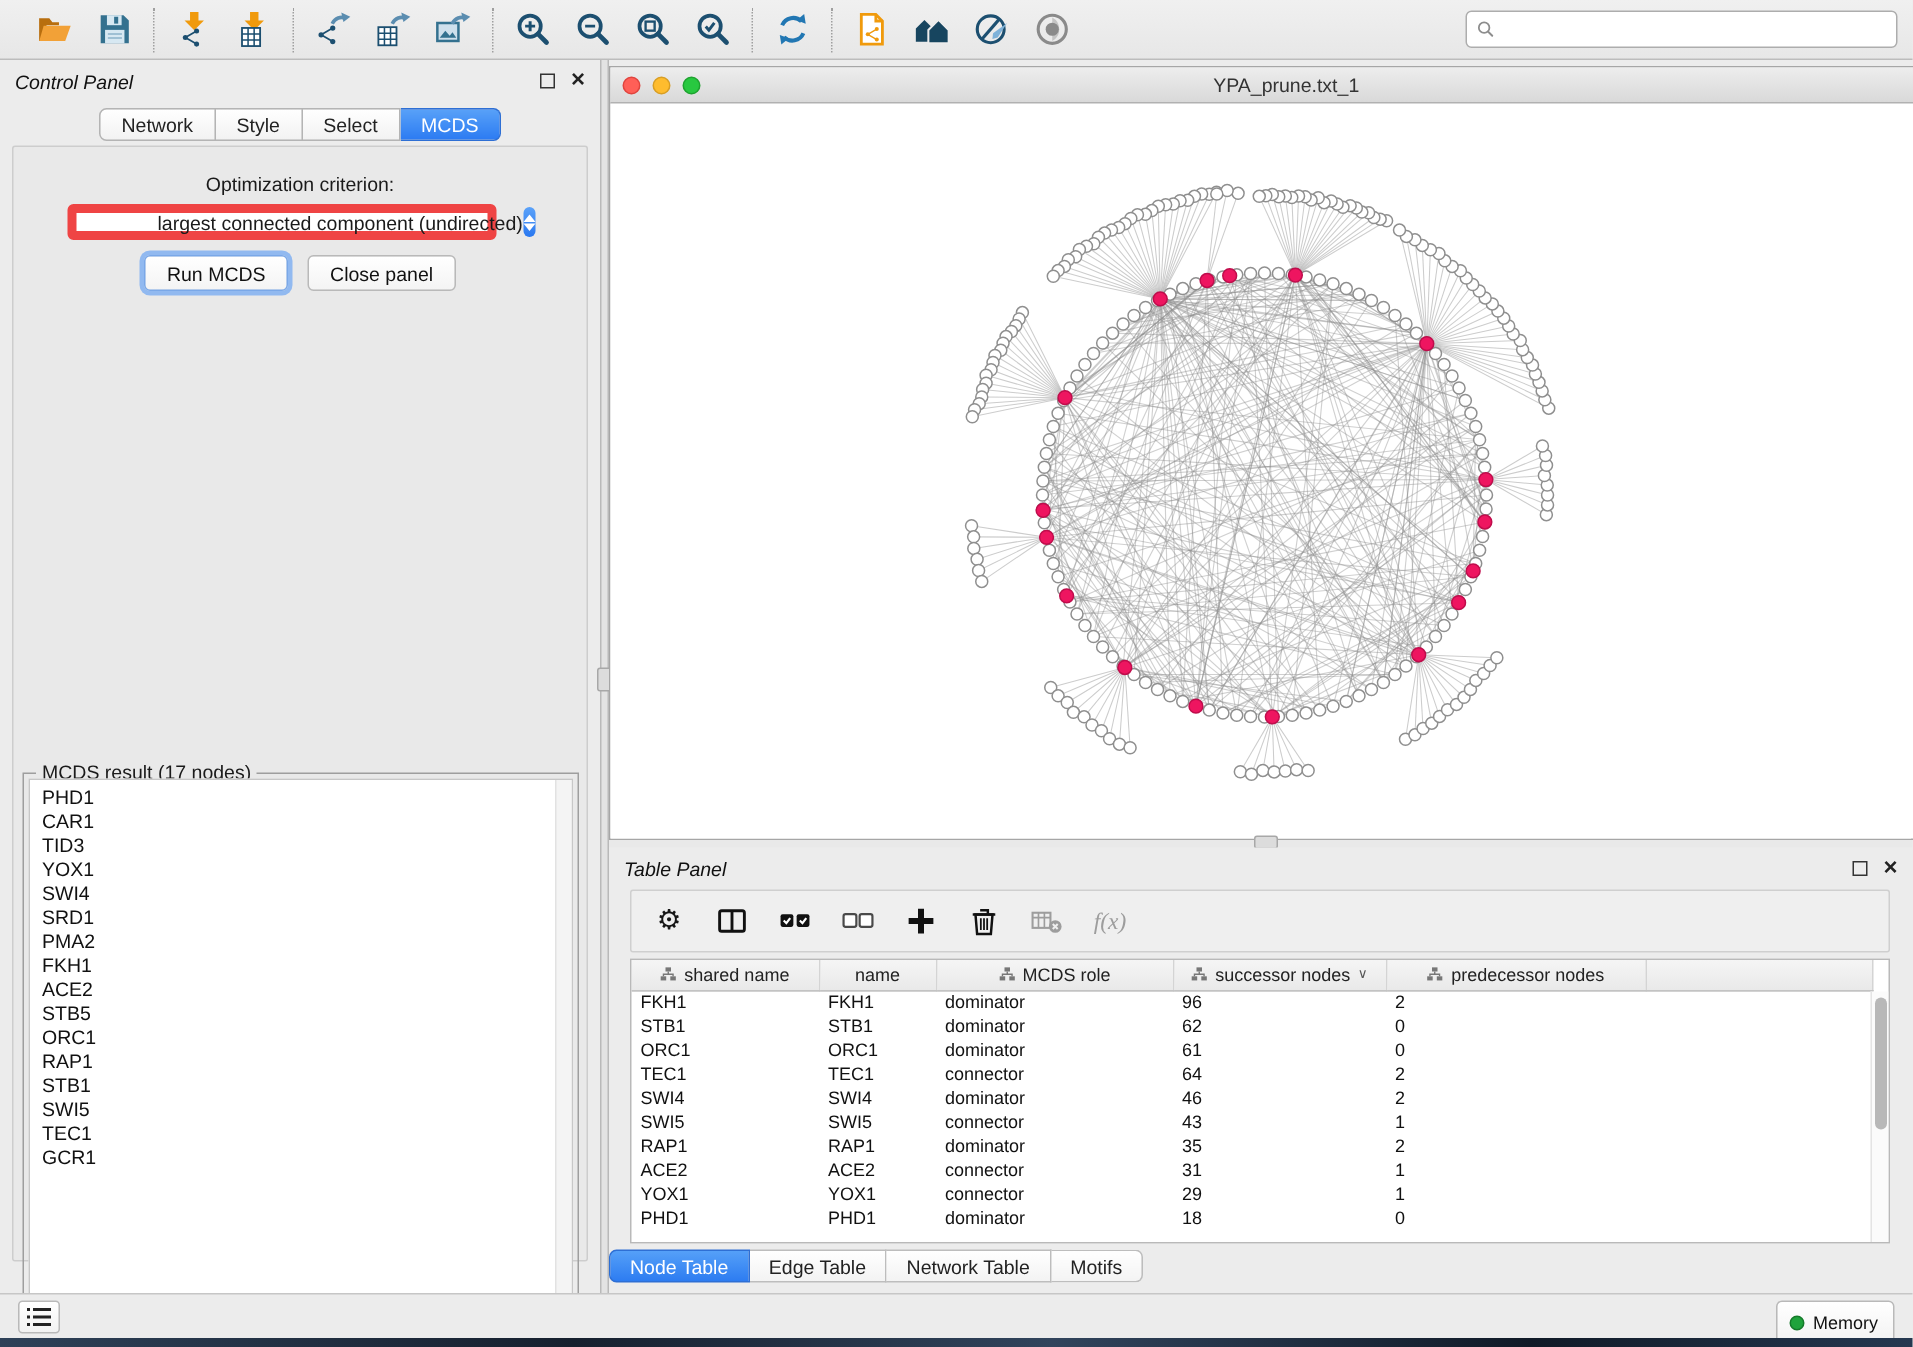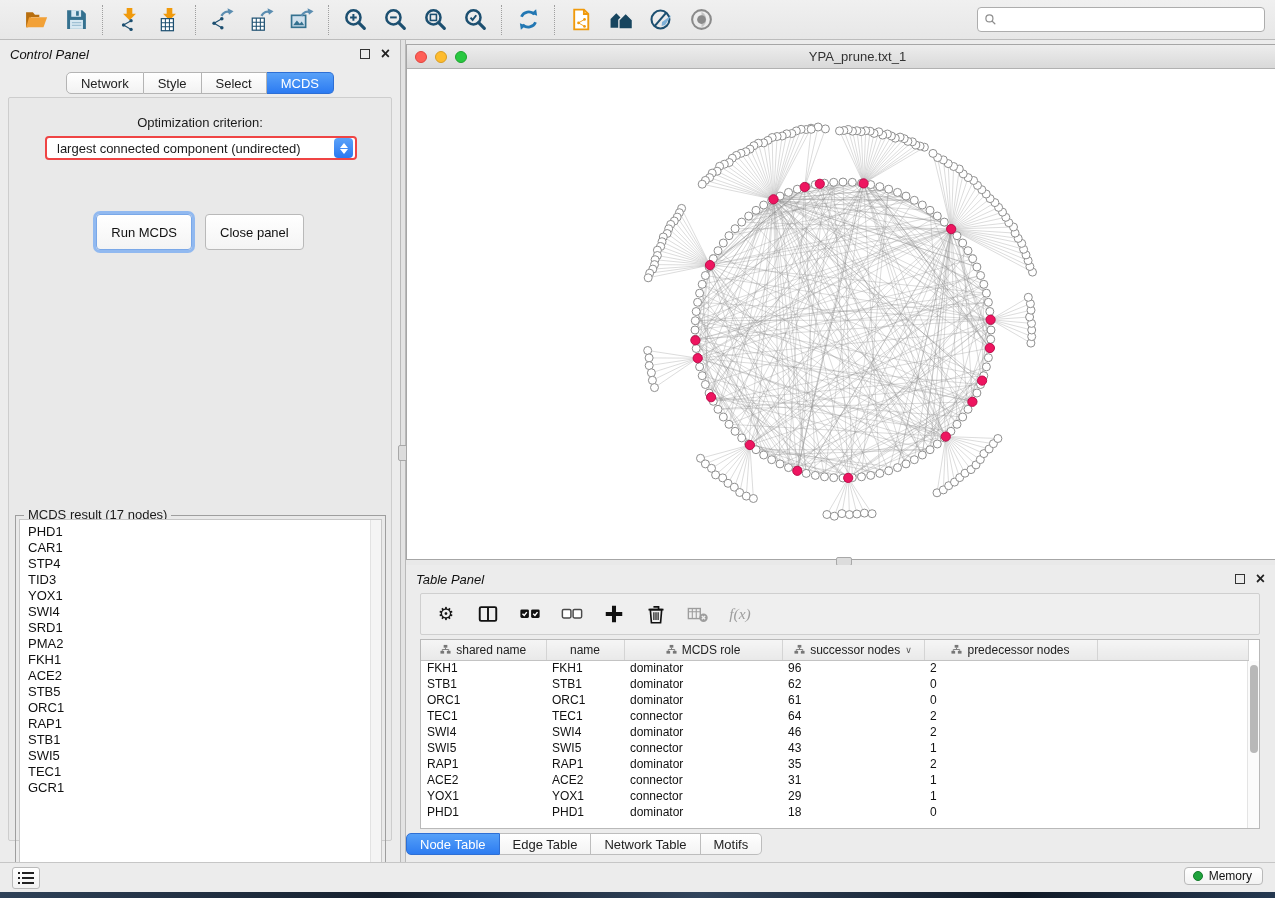--- a/index.html
+++ b/index.html
@@ -34,32 +34,32 @@
   .cp-tabs { position:absolute; left:0; top:32px; width:100%; display:flex; justify-content:center; }
   .seg-tab { height:22px; padding:0 14px; display:flex; align-items:center; font-size:13px;
     background:linear-gradient(#ffffff,#f2f2f2); border:1px solid #b4b4b4; border-left:none; color:#222; }
   .seg-tab:first-child { border-left:1px solid #b4b4b4; border-radius:5px 0 0 5px; }
   .seg-tab:last-child { border-radius:0 5px 5px 0; }
   .seg-tab.active { background:linear-gradient(#58a1f8,#2c7bf2); color:#fff; border-color:#2e6fd4; }
 
   #cp-inner { position:absolute; left:8px; top:57px; width:384px; height:744px;
     background:#e9e9e9; border:1px solid #cdcdcd; border-radius:2px; }
   #opt-label { position:absolute; left:0; top:17px; width:100%; text-align:center; font-size:13px; }
-  #criterion-select { position:absolute; left:36px; top:38px; width:312px; height:24px;
-    background:#fff; border:2px solid #ef4444; border-radius:4px; display:flex; align-items:center; }
+  #criterion-select { position:absolute; left:36px; top:38px; width:286px; height:24px;
+    background:#fff; border:6px solid #ef4444; border-radius:4px; display:flex; align-items:center;padding-left:44px; }
   #criterion-value { flex:1; padding-left:10px; font-size:13px; white-space:nowrap; }
   #criterion-spinner { width:19px; height:20px; margin-right:2px; border-radius:4px;
     background:linear-gradient(#5ba2f9,#2a78f0); display:flex; flex-direction:column;
     align-items:center; justify-content:center; gap:1px; }
   #criterion-spinner i { width:0; height:0; border-left:4px solid transparent; border-right:4px solid transparent; }
   #criterion-spinner .up { border-bottom:5px solid #fff; }
   #criterion-spinner .dn { border-top:5px solid #fff; }
   .cp-btn-row { position:absolute; left:0; top:72px; width:100%; display:flex; justify-content:center; gap:13px; }
-  .push-btn { height:36px; padding:0 14px; background:linear-gradient(#ffffff,#f4f4f4);
-    border:1px solid #b9b9b9; border-radius:4px; font-size:13px; font-family:inherit; color:#111;margin-top:44px; }
+  .push-btn { height:24px; padding:0 14px; background:linear-gradient(#ffffff,#f4f4f4);
+    border:1px solid #b9b9b9; border-radius:4px; font-size:13px; font-family:inherit; color:#111; }
   .push-btn.focused { box-shadow:0 0 0 3px rgba(98,160,245,.65); border-color:#7aa8e8; }
 
   #mcds-group { position:absolute; left:6px; top:369px; width:371px; height:372px;
     border:1px solid #9e9e9e;margin-top:48px; }
   #mcds-group-label { position:absolute; top:-9px; left:8px; background:#e9e9e9; padding:0 4px; font-size:13px; }
   #mcds-list { position:absolute; inset:3px; background:#fff; border:1px solid #c7c7c7;
     overflow:hidden; padding:4px 0 0 8px; }
   #mcds-list li { list-style:none; font-size:13px; line-height:16px; color:#111; }
   #mcds-vscroll { position:absolute; top:4px; right:4px; width:11px; height:352px;
     background:#f4f4f4; border-left:1px solid #e2e2e2; }
@@ -115,21 +115,21 @@
   .tp-tab:first-child { border-left:1px solid #bdbdbd; border-radius:5px 0 0 5px; }
   .tp-tab:last-child { border-radius:0 5px 5px 0; }
   .tp-tab.active { background:linear-gradient(#55a0f8,#2d7cf1); color:#fff; border-color:#2e6fd4; }
 
   
   #status-bar { position:absolute; left:0; top:862px; width:1275px; height:30px;
     background:#ececec; border-top:1px solid #c6c6c6; }
   #list-btn { position:absolute; left:12px; top:4px; width:28px; height:22px;
     background:linear-gradient(#fff,#f2f2f2); border:1px solid #b9b9b9; border-radius:3px;
     display:flex; align-items:center; justify-content:center; }
-  #memory-btn { position:absolute; right:12px; top:4px; height:18px; padding:0 10px 0 8px;
+  #memory-btn { position:absolute; right:12px; top:4px; height:30px; padding:0 10px 0 8px;
     background:linear-gradient(#fff,#f2f2f2); border:1px solid #b9b9b9; border-radius:4px;
     display:flex; align-items:center; gap:6px; font-size:12px; color:#111; }
   #memory-dot { width:10px; height:10px; border-radius:50%; background:#1fa33c; border:1px solid #157a2b; }
 
   #wallpaper { position:absolute; left:0; top:892px; width:1275px; height:6px;
     background:linear-gradient(90deg,#2e4158,#16202e 30%,#31445c 55%,#101a27 80%,#253850); }
 </style>
 </head>
 <body>
 
@@ -326,21 +326,20 @@
     </div>
     <div class="cp-btn-row">
       <button class="push-btn focused">Run MCDS</button>
       <button class="push-btn">Close panel</button>
     </div>
     <div id="mcds-group">
       <span id="mcds-group-label">MCDS result (17 nodes)</span>
       <ul id="mcds-list">
           <li>PHD1</li>
           <li>CAR1</li>
-          <li>STP4</li>
           <li>TID3</li>
           <li>YOX1</li>
           <li>SWI4</li>
           <li>SRD1</li>
           <li>PMA2</li>
           <li>FKH1</li>
           <li>ACE2</li>
           <li>STB5</li>
           <li>ORC1</li>
           <li>RAP1</li>

